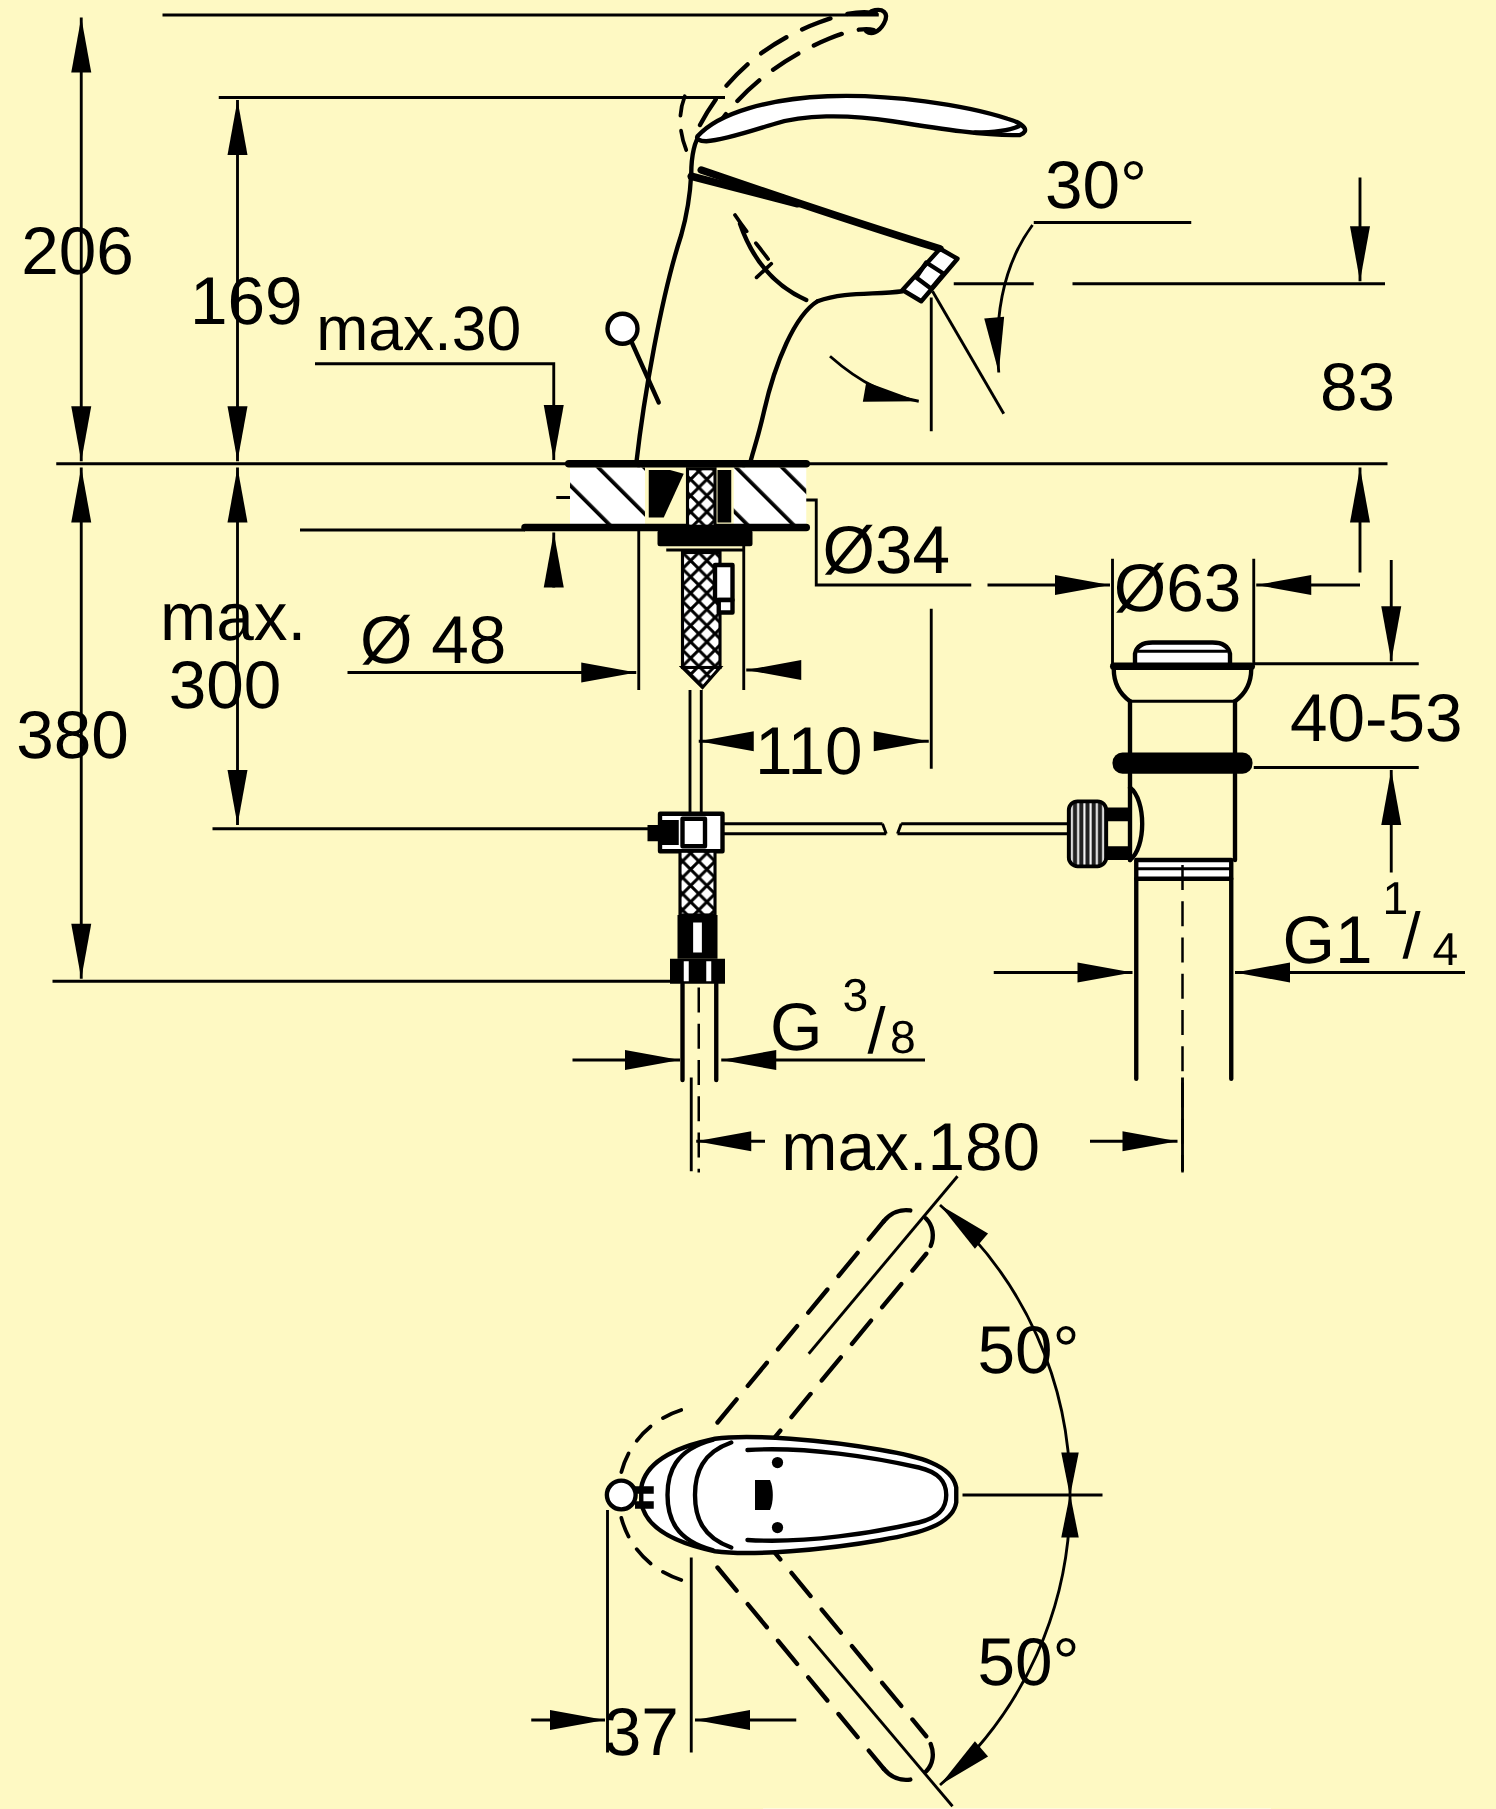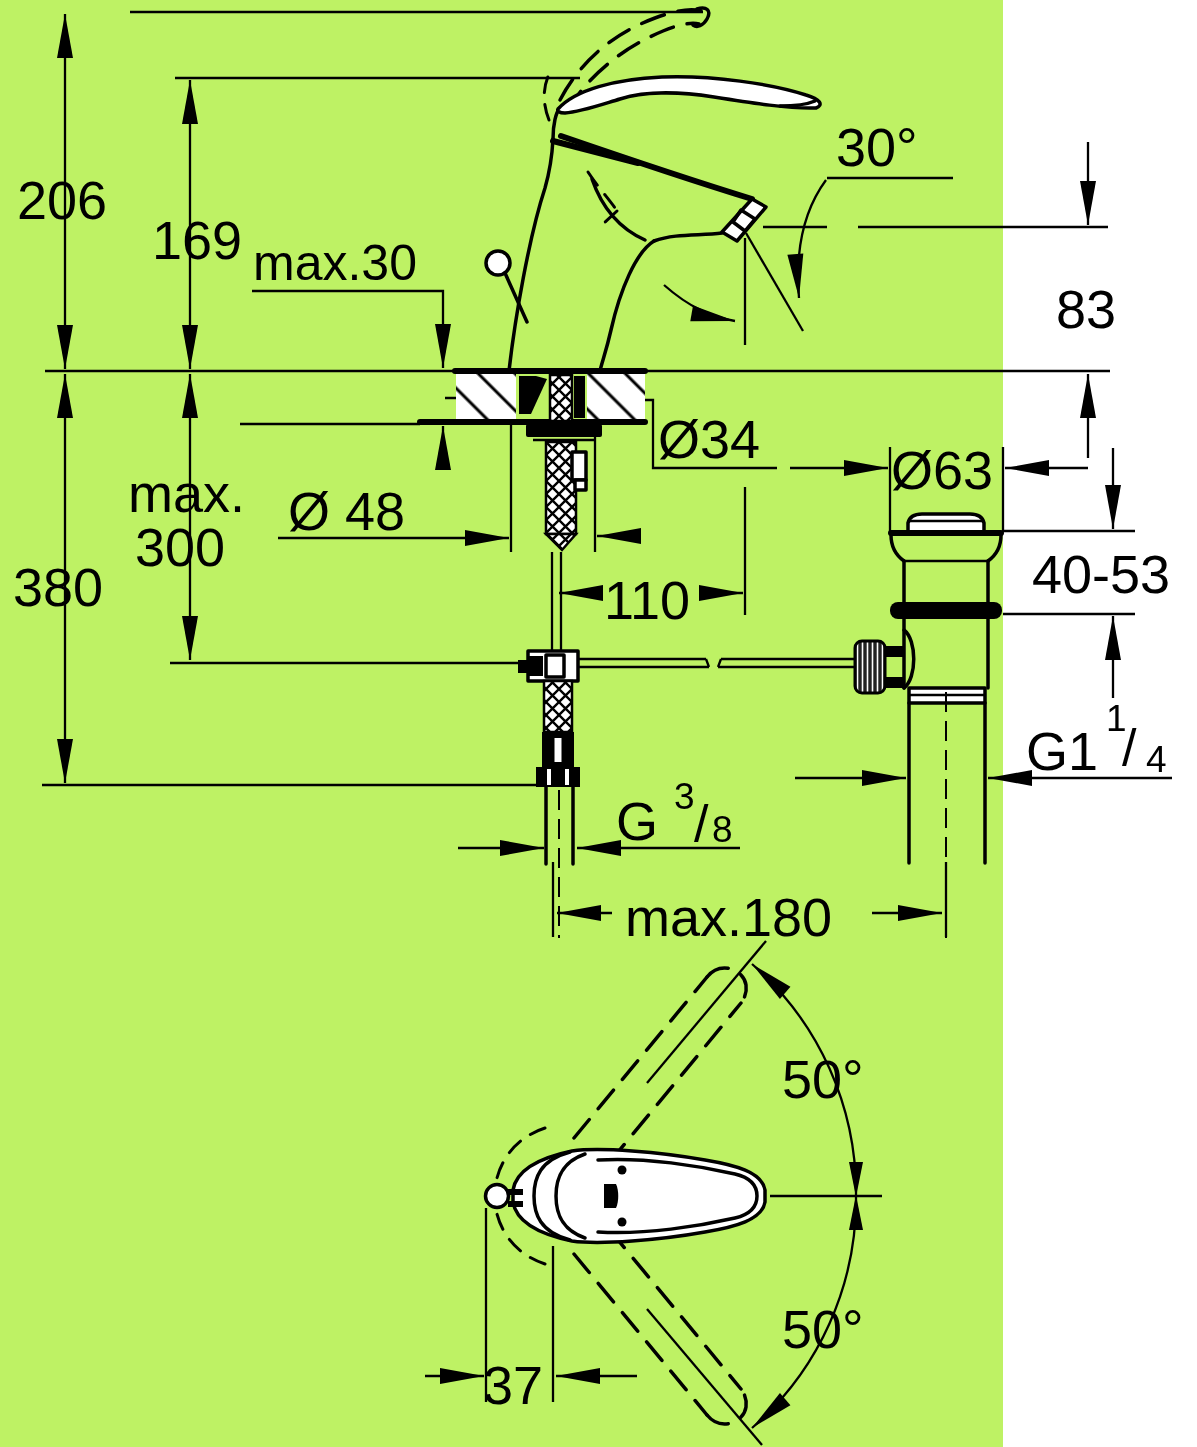--- a/index.html
+++ b/index.html
@@ -1,16 +1,16 @@
 <!DOCTYPE html>
 <html><head>
 <meta charset="utf-8">
 <style>
   html,body{margin:0;padding:0;background:#ffffff;}
-  .stage{width:1003px;height:1447px;position:relative;background:#bef264;}
+  .stage{width:1197px;height:1447px;position:relative;background:#fef9c3;}
   svg{display:block;}
   .dim-text{font-family:"Liberation Sans",sans-serif;font-size:54px;fill:#000;}
   .dim-text-sm{font-family:"Liberation Sans",sans-serif;font-size:50px;fill:#000;}
   .frac{font-family:"Liberation Sans",sans-serif;font-size:37px;fill:#000;}
   .frac-slash{font-family:"Liberation Sans",sans-serif;font-size:52px;fill:#000;}
   .ol{stroke:#000;fill:none;stroke-width:3.5;stroke-linecap:round;stroke-linejoin:round;}
   .olw{stroke:#000;fill:#fff;stroke-width:3.5;stroke-linejoin:round;}
   .bold{stroke:#000;fill:none;stroke-width:6;stroke-linecap:round;}
   .dim{stroke:#000;fill:none;stroke-width:2.3;}
   .dash{stroke:#000;fill:none;stroke-width:3.5;stroke-dasharray:24 14;stroke-linecap:round;}

